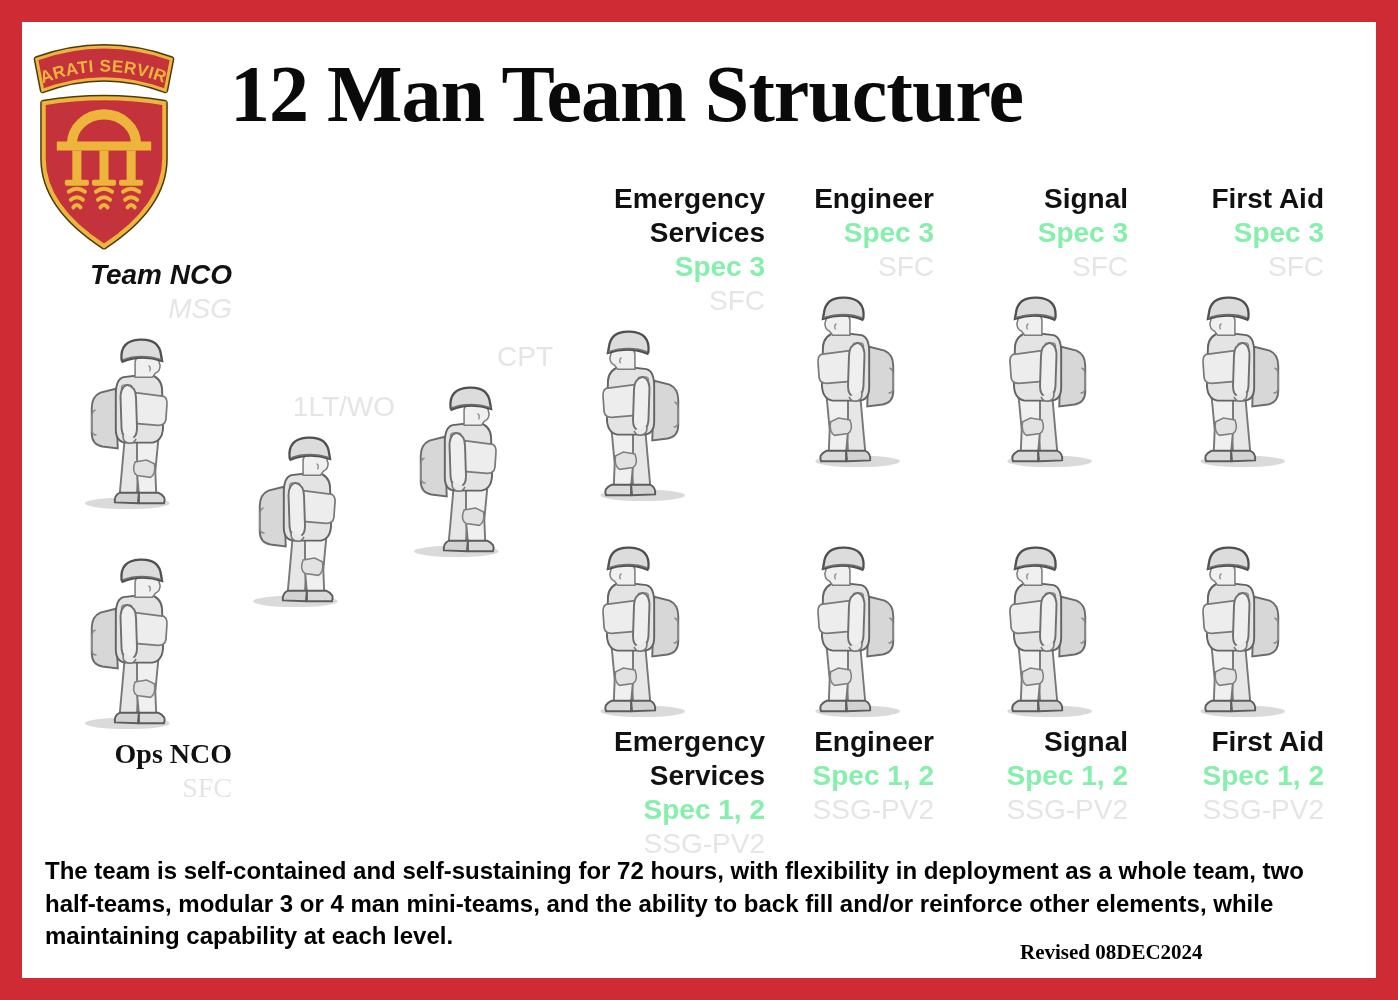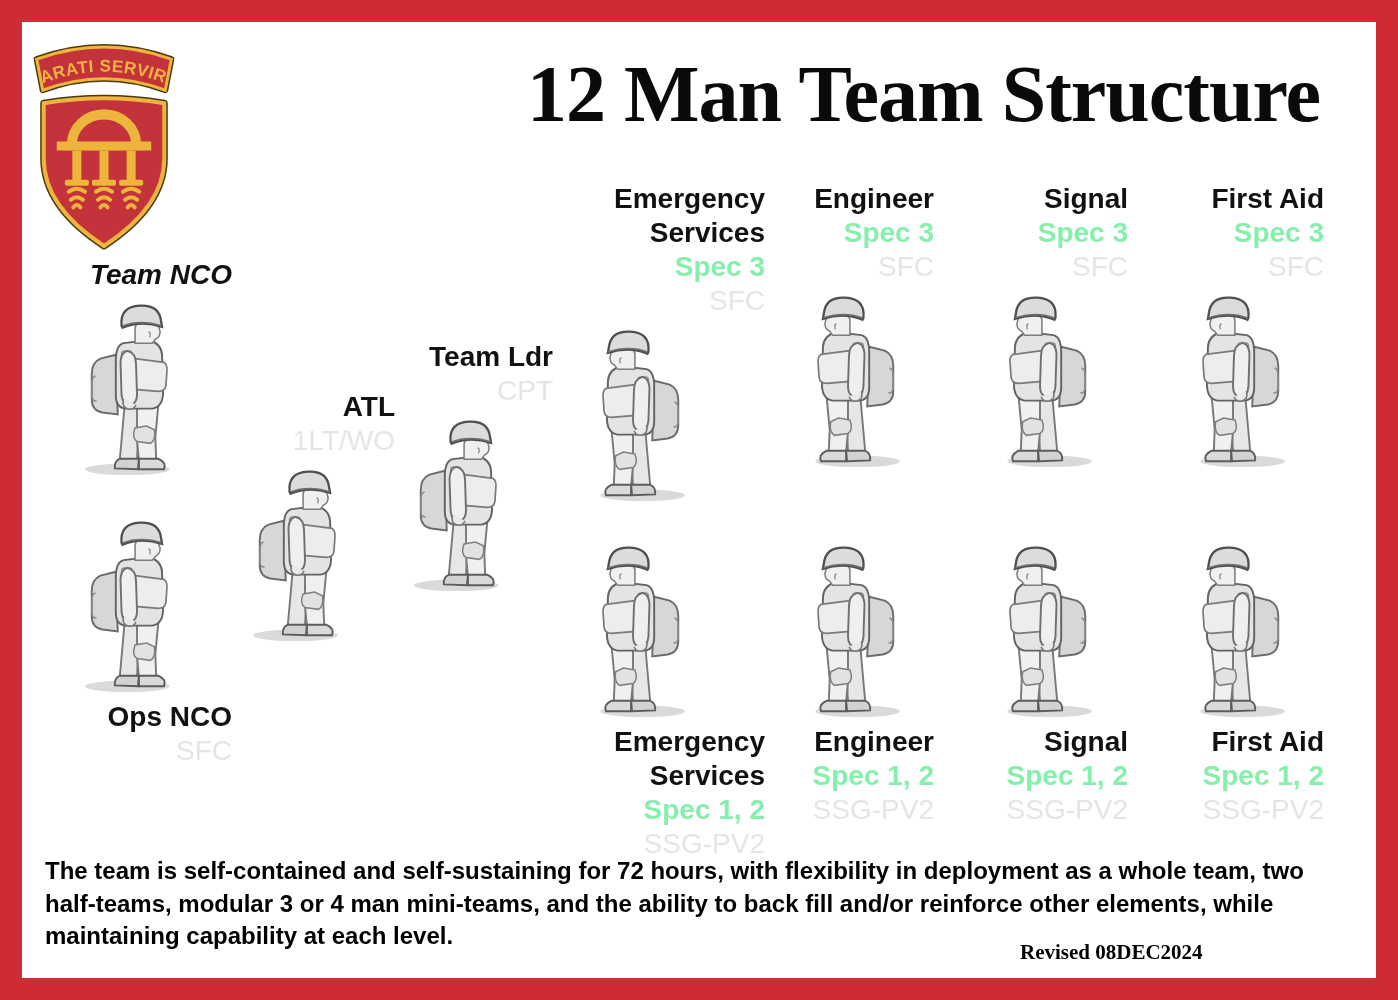--- a/index.html
+++ b/index.html
@@ -17,21 +17,21 @@
   .inner {
     position: absolute;
     left: 22px; top: 22px;
     width: 1354px; height: 956px;
     background: #ffffff;
   }
   .abs { position: absolute; }
 
   .page-title {
     left: 230px; top: 52px; width: 1090px;
-    text-align: right;
+    text-align: left;
     font-family: "Liberation Serif", serif;
     font-weight: bold;
     font-size: 80px;
     line-height: 1.05;
     letter-spacing: -1px;
     color: #0a0a0a;
     white-space: nowrap;
   }
 
   .pos { text-align: right; }
@@ -116,43 +116,42 @@
         <rect x="-12" y="145" width="24" height="6" rx="2"></rect>
         <path d="M-8 157 q8 -6 16 0 M-6 165 q6 -5 12 0 M-3.5 172.5 q3.5 -4.5 7 0" fill="none" stroke="#eeb53d" stroke-width="4" stroke-linecap="round"></path>
       </g>
     </g>
   </svg>
 
   <div class="abs page-title">12 Man Team Structure</div>
 
   <div class="abs pos" style="left:42px; top:258px; width:190px;font-style:italic;">
     <div class="pos-title">Team NCO</div>
+    <div class="pos-rank">MSG</div>
     <svg class="soldier" width="116" height="183" viewBox="0 0 120 190">
         <use href="#soldier"></use>
       </svg>
   </div>
 
-  <div class="abs pos" style="left:42px; top:512px; width:190px;">
+  <div class="abs pos" style="left:42px; top:549px; width:190px;font-family:Liberation Serif, serif;">
     <svg class="soldier below" width="116" height="183" viewBox="0 0 120 190">
         <use href="#soldier"></use>
       </svg>
     <div class="pos-title">Ops NCO</div>
     <div class="pos-rank">SFC</div>
   </div>
 
   <div class="abs pos" style="left:215px; top:390px; width:180px;">
-    <div class="pos-title">ATL</div>
     <div class="pos-rank">1LT/WO</div>
     <svg class="soldier" width="116" height="183" viewBox="0 0 120 190">
         <use href="#soldier"></use>
       </svg>
   </div>
 
   <div class="abs pos" style="left:378px; top:340px; width:175px;">
-    <div class="pos-title">Team Ldr</div>
     <div class="pos-rank">CPT</div>
     <svg class="soldier" width="116" height="183" viewBox="0 0 120 190">
         <use href="#soldier"></use>
       </svg>
   </div>
 
   <div class="abs pos" style="left:500px; top:182px; width:265px;">
     <div class="pos-title">Emergency Services</div>
     <div class="pos-spec">Spec 3</div>
     <div class="pos-rank">SFC</div>

